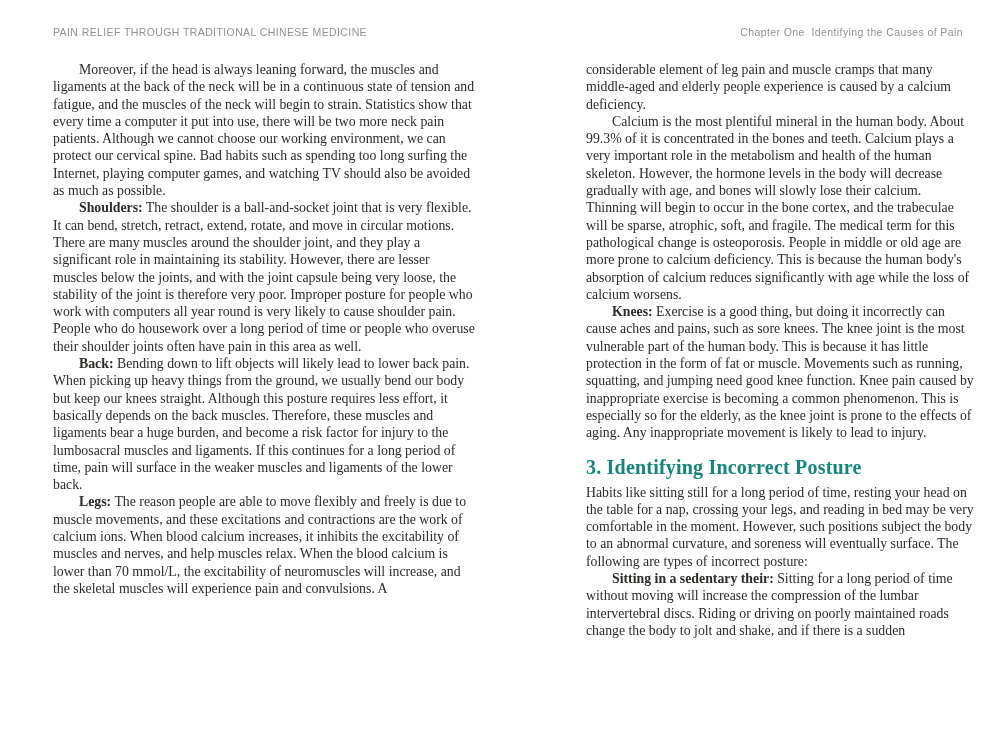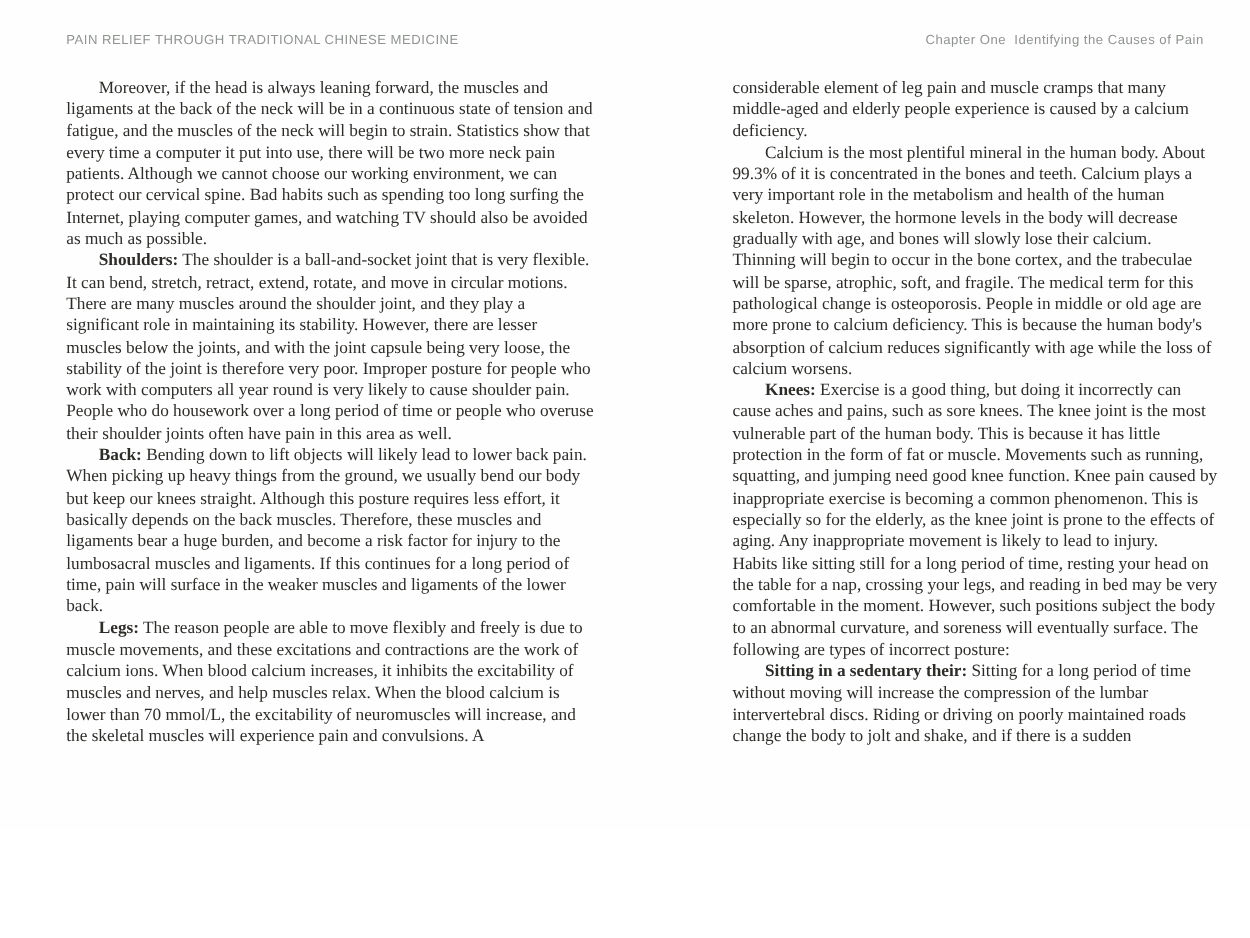--- a/index.html
+++ b/index.html
@@ -76,20 +76,21 @@
 
   <div class="page-number left">10</div>
 
   <div class="page-header right">Chapter One  Identifying the Causes of Pain</div>
 
   <div class="text-column right">
     <p><span class="lead"></span><span>considerable element of leg pain and muscle cramps that many middle-aged and elderly people experience is caused by a calcium deficiency.</span></p>
     <p class="indent"><span class="lead"></span><span>Calcium is the most plentiful mineral in the human body. About 99.3% of it is concentrated in the bones and teeth. Calcium plays a very important role in the metabolism and health of the human skeleton. However, the hormone levels in the body will decrease gradually with age, and bones will slowly lose their calcium. Thinning will begin to occur in the bone cortex, and the trabeculae will be sparse, atrophic, soft, and fragile. The medical term for this pathological change is osteoporosis. People in middle or old age are more prone to calcium deficiency. This is because the human body's absorption of calcium reduces significantly with age while the loss of calcium worsens.</span></p>
     <p class="indent"><span class="lead">Knees:</span><span> Exercise is a good thing, but doing it incorrectly can cause aches and pains, such as sore knees. The knee joint is the most vulnerable part of the human body. This is because it has little protection in the form of fat or muscle. Movements such as running, squatting, and jumping need good knee function. Knee pain caused by inappropriate exercise is becoming a common phenomenon. This is especially so for the elderly, as the knee joint is prone to the effects of aging. Any inappropriate movement is likely to lead to injury.</span></p>
 
+    <h2 class="section-heading">3. Identifying Incorrect Posture</h2>
 
     <p><span class="lead"></span><span>Habits like sitting still for a long period of time, resting your head on the table for a nap, crossing your legs, and reading in bed may be very comfortable in the moment. However, such positions subject the body to an abnormal curvature, and soreness will eventually surface. The following are types of incorrect posture:</span></p>
     <p class="indent"><span class="lead">Sitting in a sedentary their:</span><span> Sitting for a long period of time without moving will increase the compression of the lumbar intervertebral discs. Riding or driving on poorly maintained roads change the body to jolt and shake, and if there is a sudden</span></p>
   </div>
 
   <div class="page-number right">11</div>
 
 </div>
 
 </body></html>

